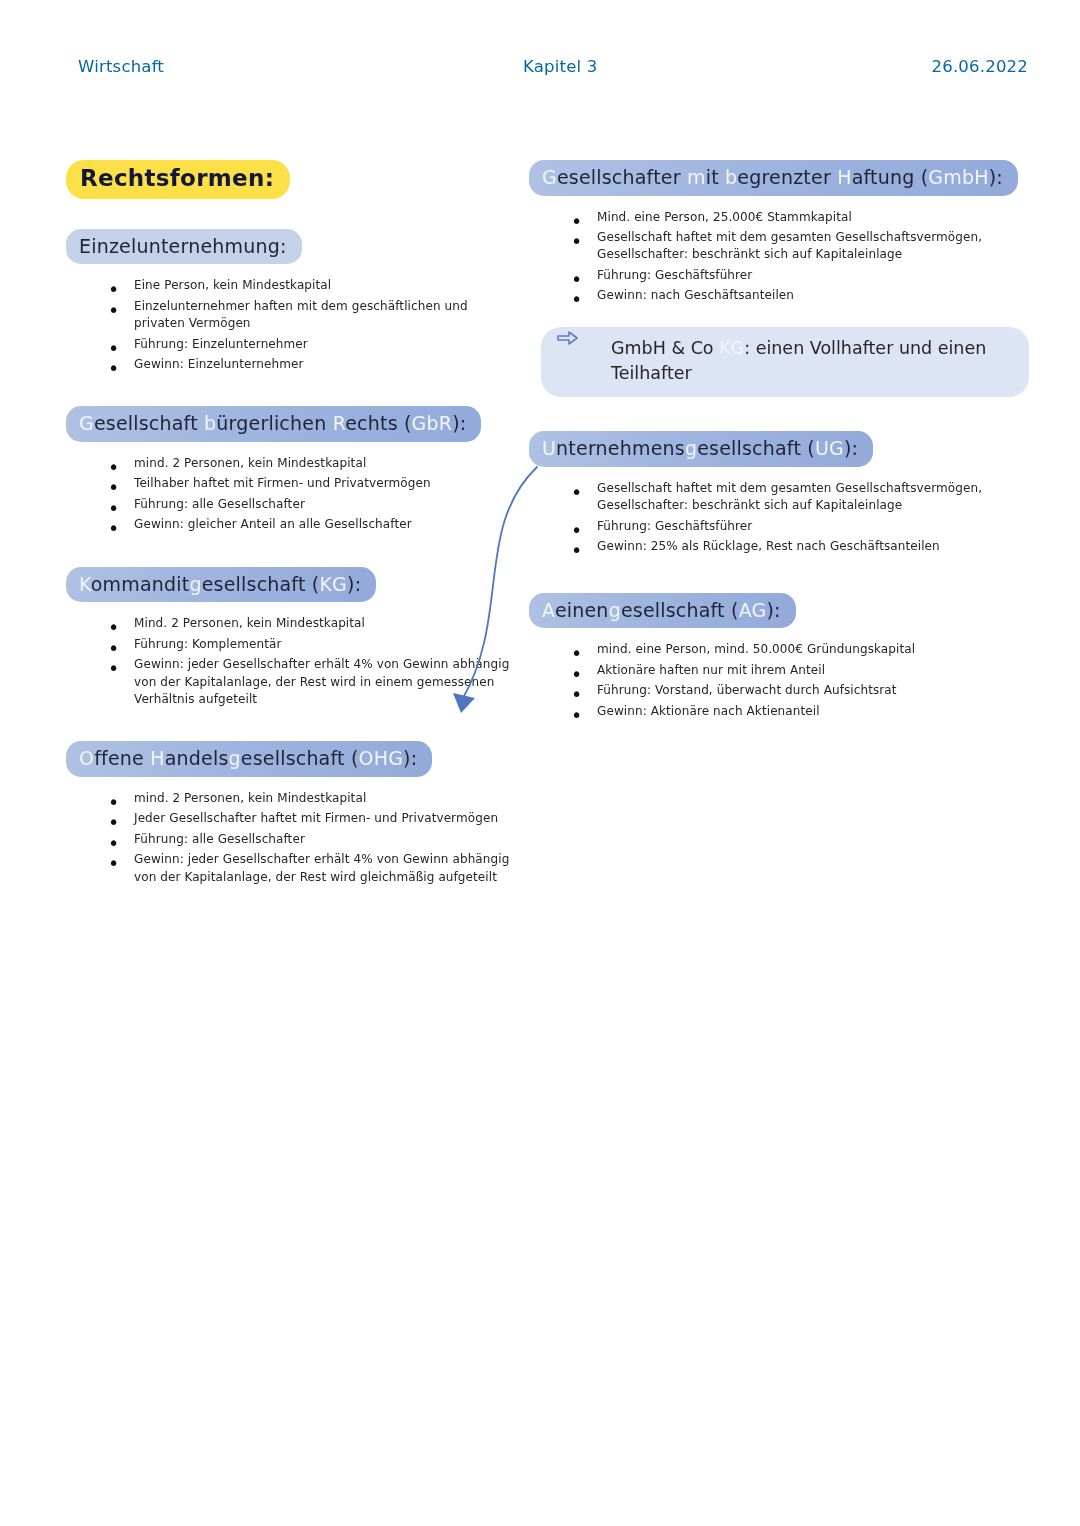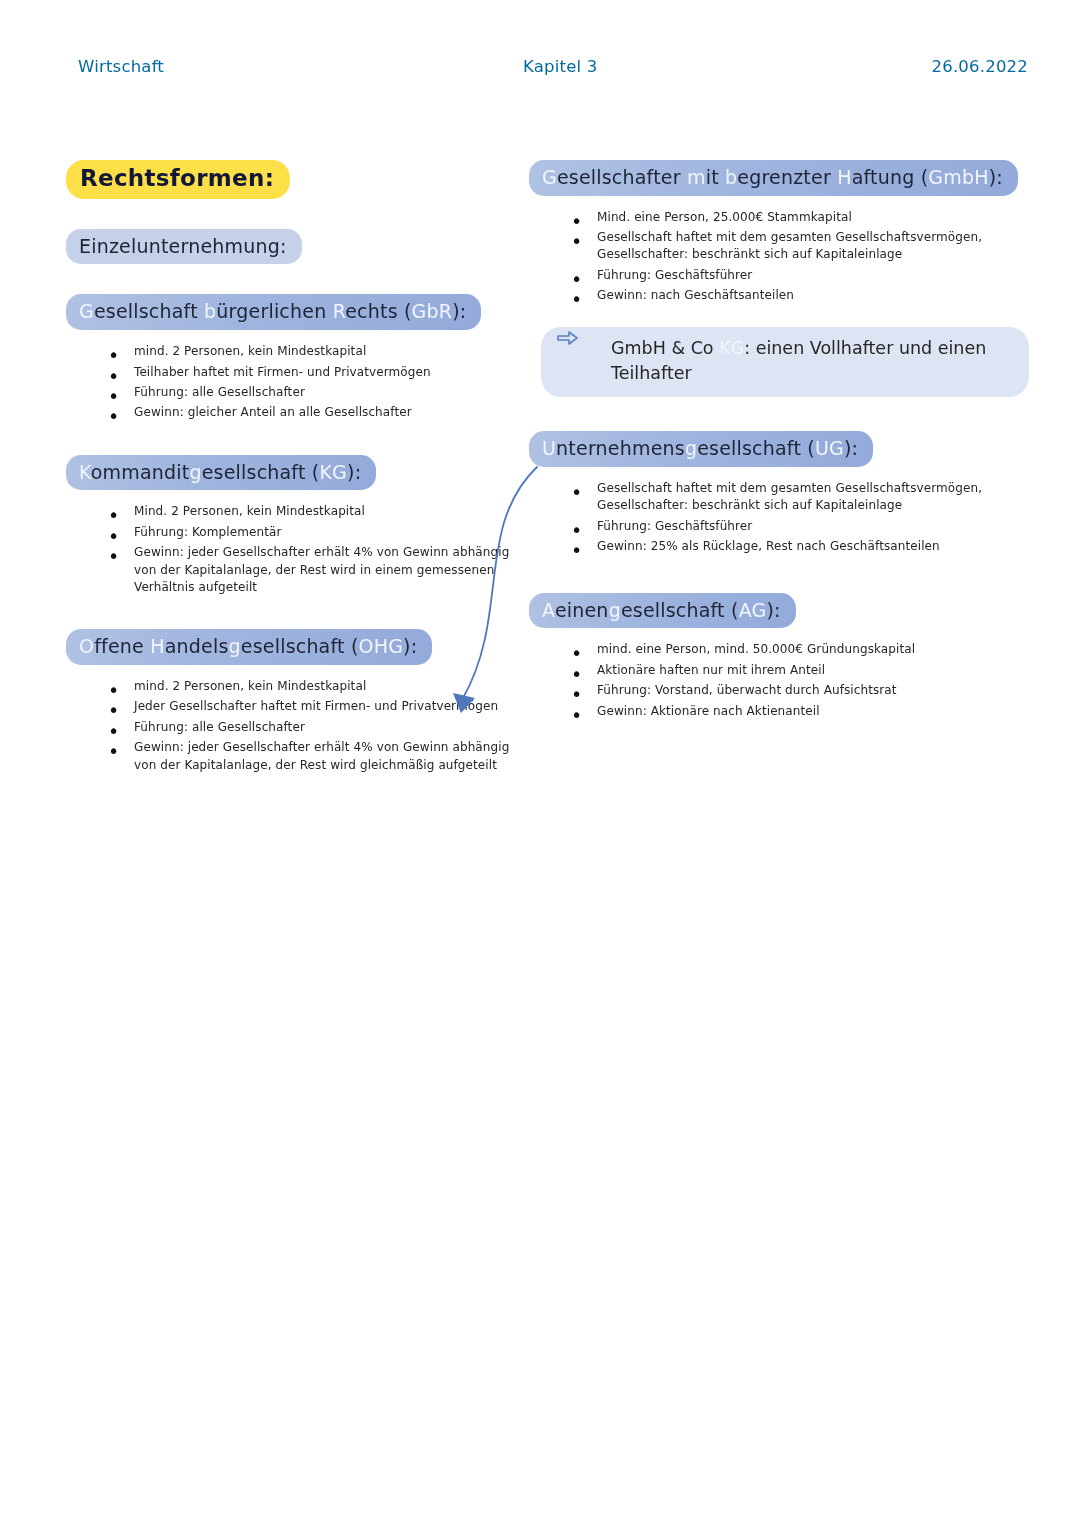--- a/index.html
+++ b/index.html
@@ -140,21 +140,26 @@
 <body>
 
 <div class="page-header">
   <span>Wirtschaft</span>
   <span class="hdr-center">Kapitel 3</span>
   <span class="hdr-right">26.06.2022</span>
 </div>
 
 <div class="col col-left">
   <div class="title-pill">Rechtsformen:</div>
-  <div id="left-sections"><div class="head-pill tone-light gap-head"><span>Einzelunternehmung:</span></div><div class="head-pill tone-strong gap-head"><span class="hl-white">G</span><span>esellschaft </span><span class="hl-white">b</span><span>ürgerlichen </span><span class="hl-white">R</span><span>echts (</span><span class="hl-white">GbR</span><span>):</span></div><ul class="bullets">
+  <div id="left-sections"><div class="head-pill tone-light gap-head"><span>Einzelunternehmung:</span></div><ul class="bullets">
+        <li>Eine Person, kein Mindestkapital</li>
+        <li>Einzelunternehmer haften mit dem geschäftlichen und privaten Vermögen</li>
+        <li>Führung: Einzelunternehmer</li>
+        <li>Gewinn: Einzelunternehmer</li>
+      </ul><div class="head-pill tone-strong gap-head"><span class="hl-white">G</span><span>esellschaft </span><span class="hl-white">b</span><span>ürgerlichen </span><span class="hl-white">R</span><span>echts (</span><span class="hl-white">GbR</span><span>):</span></div><ul class="bullets">
         <li>mind. 2 Personen, kein Mindestkapital</li>
         <li>Teilhaber haftet mit Firmen- und Privatvermögen</li>
         <li>Führung: alle Gesellschafter</li>
         <li>Gewinn: gleicher Anteil an alle Gesellschafter</li>
       </ul><div class="head-pill tone-strong gap-head"><span class="hl-white">K</span><span>ommandit</span><span class="hl-white">g</span><span>esellschaft (</span><span class="hl-white">KG</span><span>):</span></div><ul class="bullets">
         <li>Mind. 2 Personen, kein Mindestkapital</li>
         <li>Führung: Komplementär</li>
         <li>Gewinn: jeder Gesellschafter erhält 4% von Gewinn abhängig von der Kapitalanlage, der Rest wird in einem gemessenen Verhältnis aufgeteilt</li>
       </ul><div class="head-pill tone-strong gap-head"><span class="hl-white">O</span><span>ffene </span><span class="hl-white">H</span><span>andels</span><span class="hl-white">g</span><span>esellschaft (</span><span class="hl-white">OHG</span><span>):</span></div><ul class="bullets">
         <li>mind. 2 Personen, kein Mindestkapital</li>

